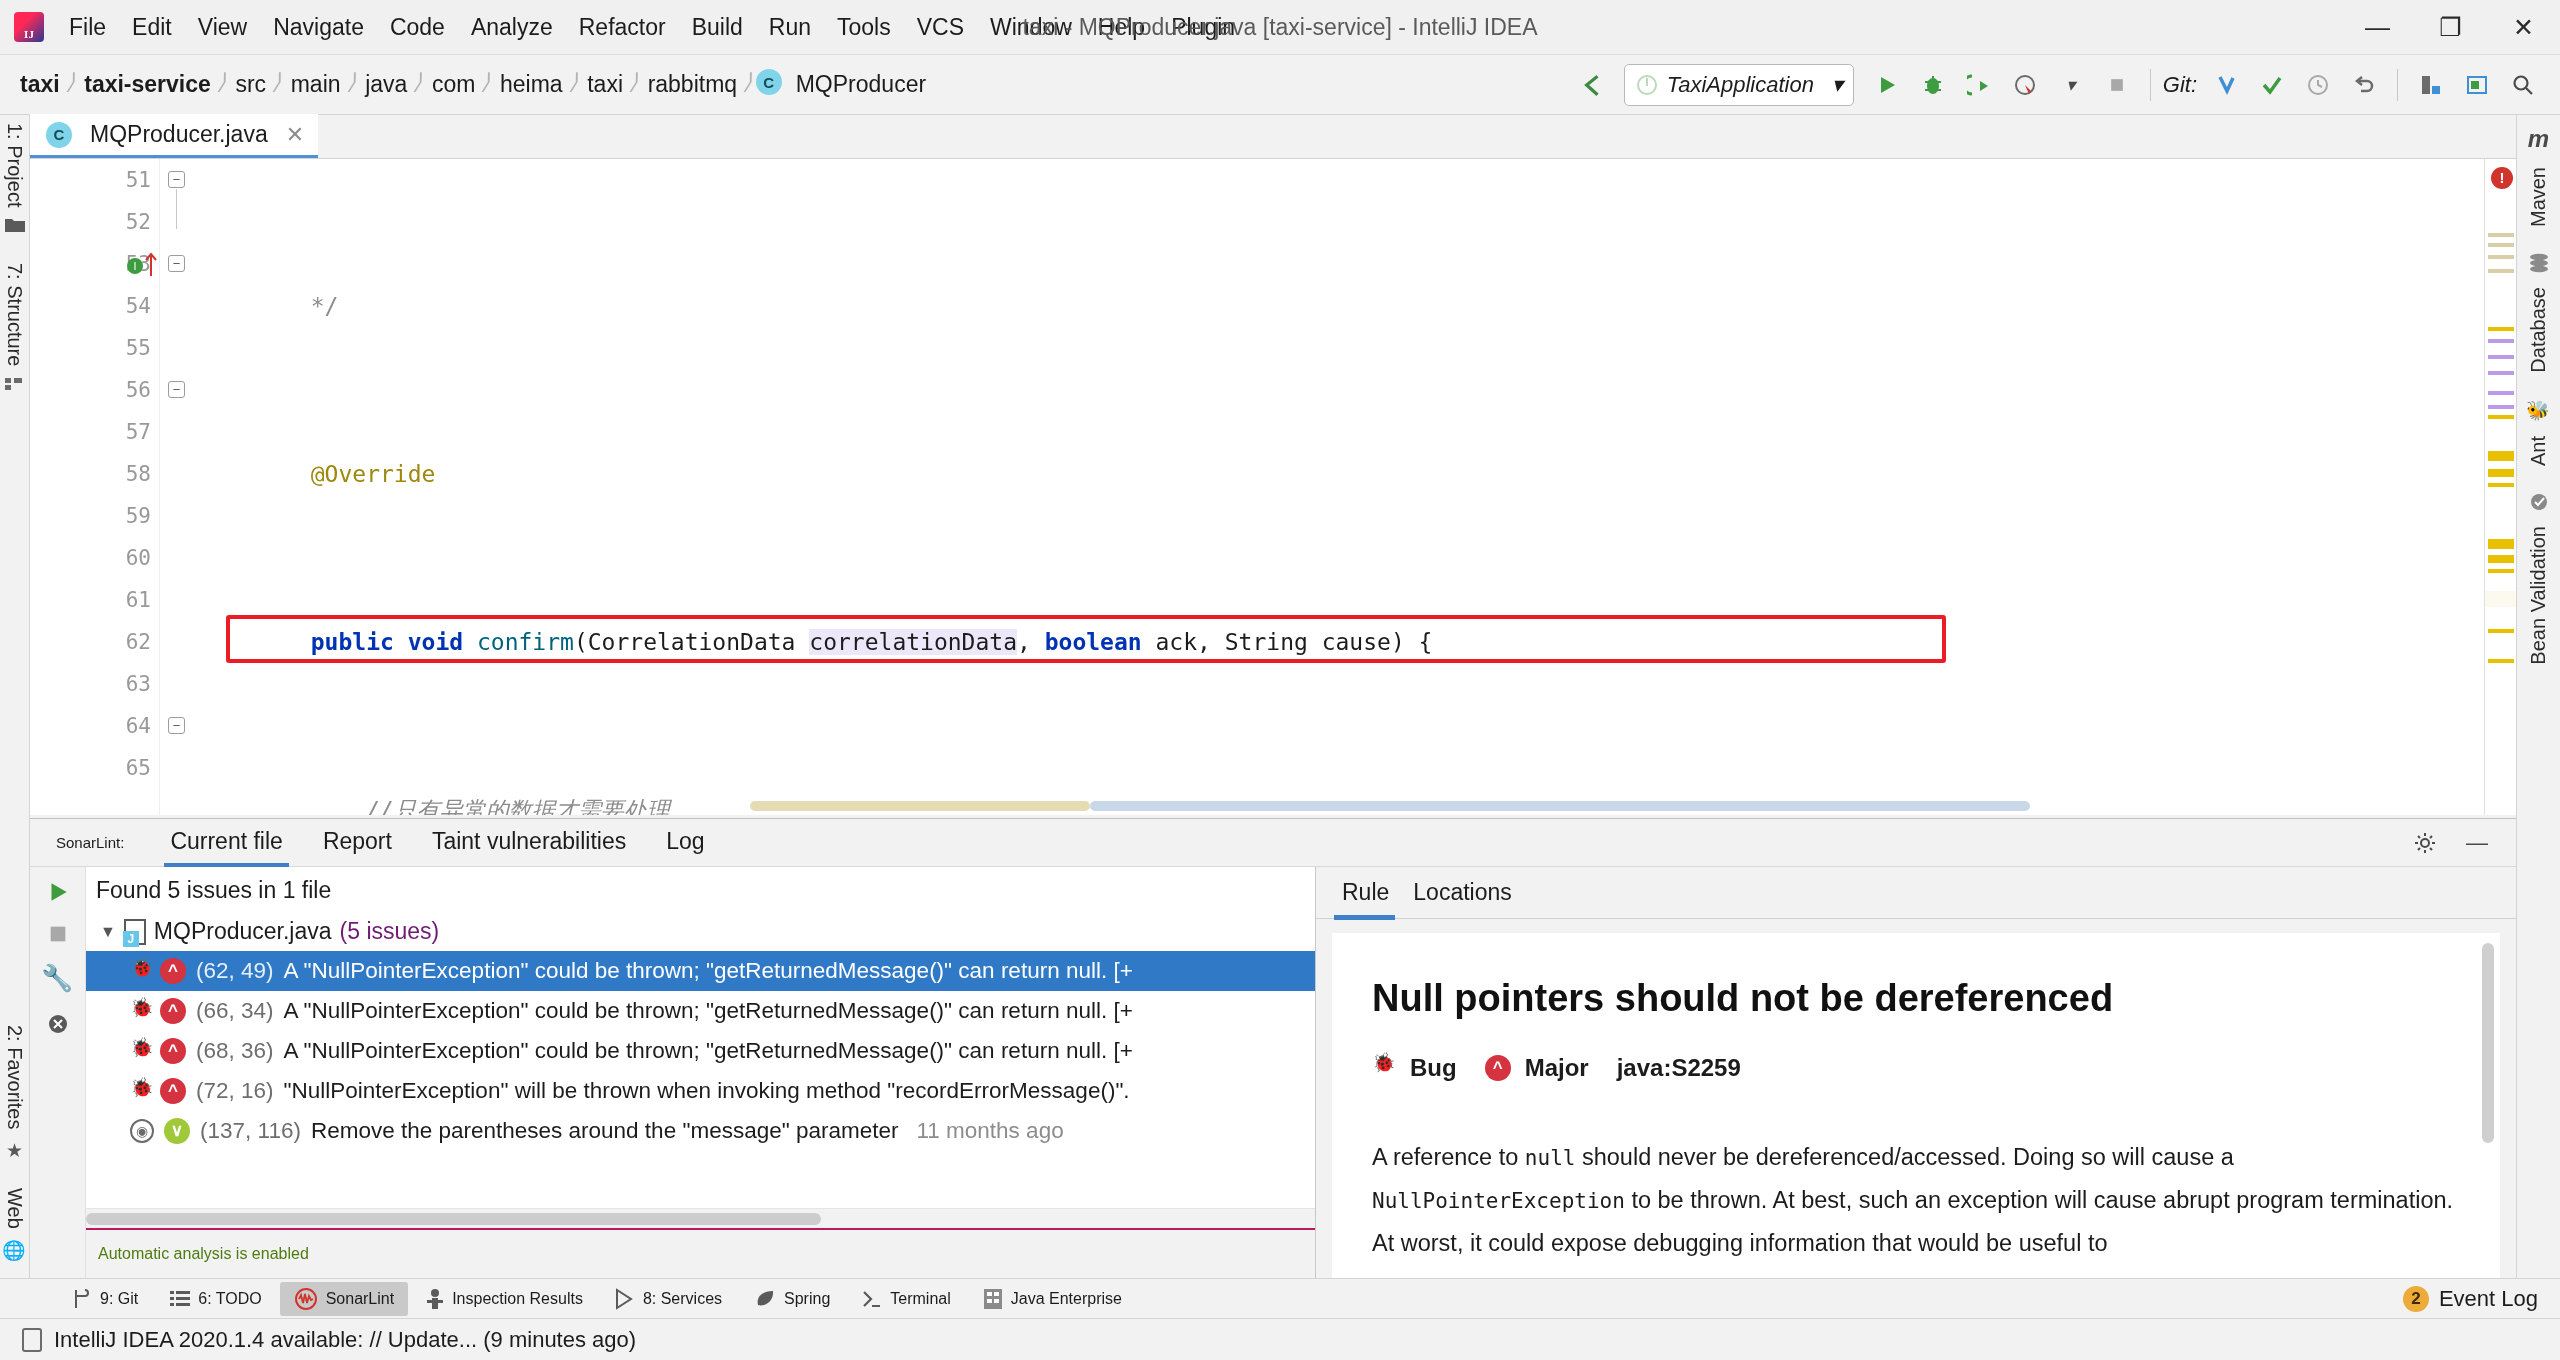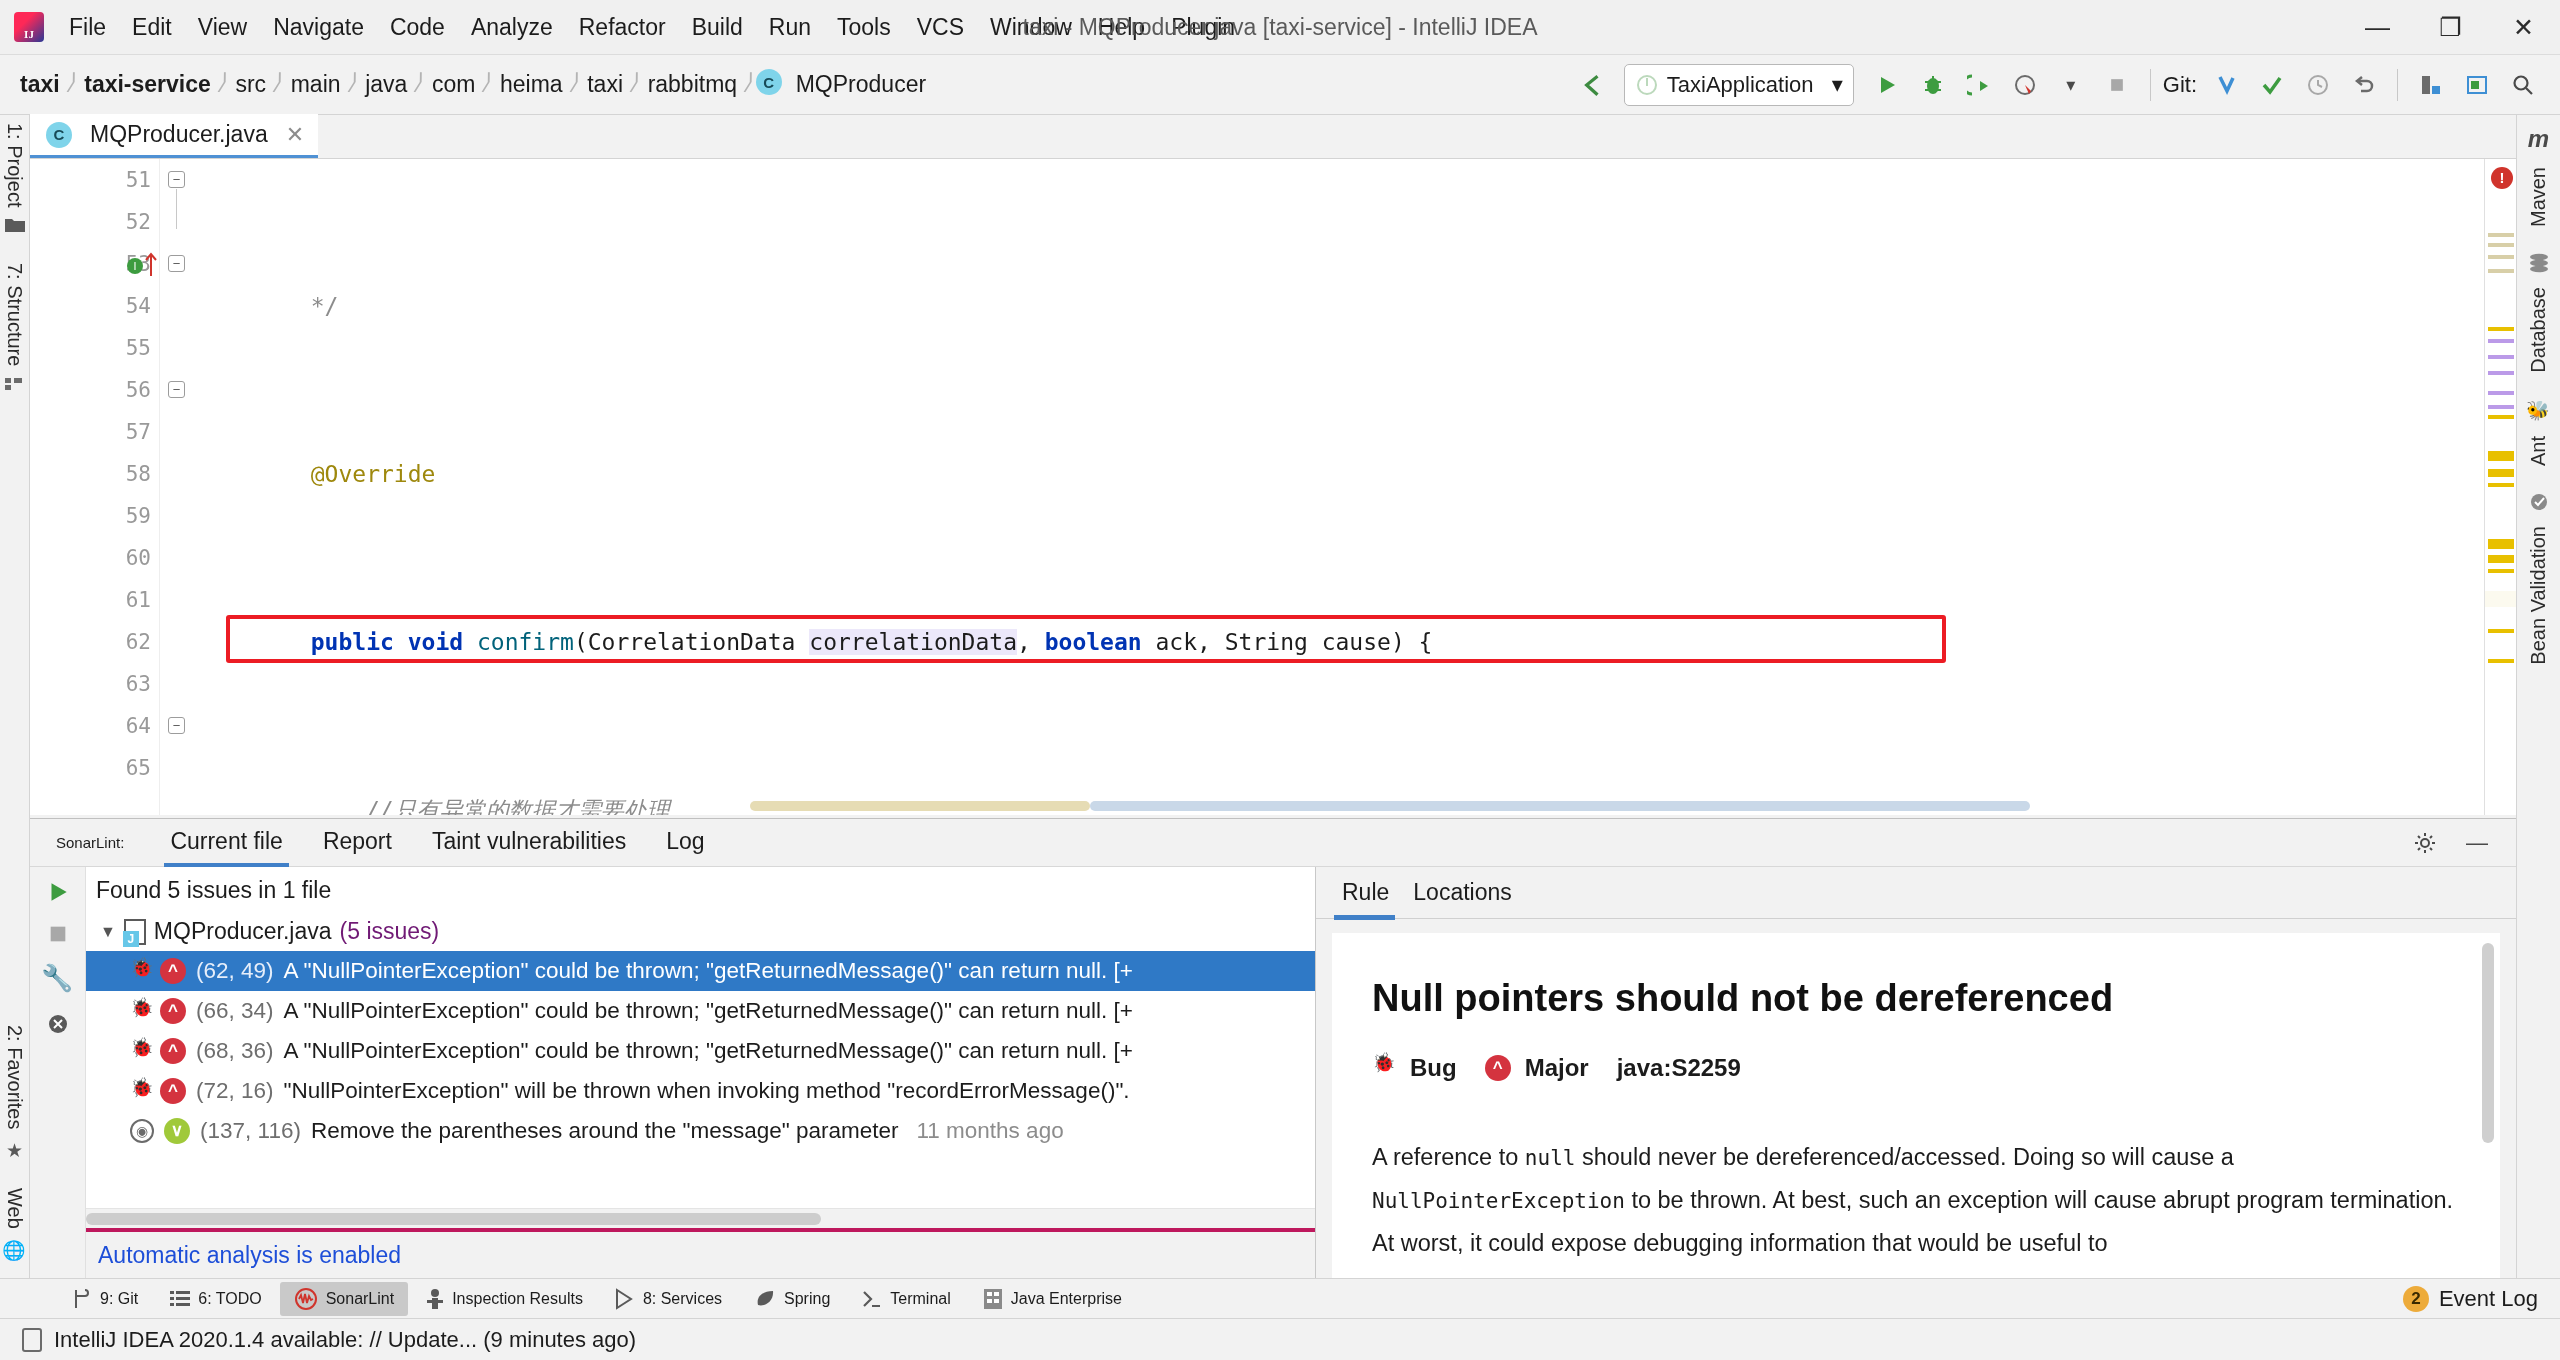--- a/index.html
+++ b/index.html
@@ -53,21 +53,21 @@
   }
   .crumb.bold { font-weight: bold; }
   .crumb-sep {
     color: #b4b4b4; font-size: 22px; margin: 0 2px; transform: skewX(-18deg);
   }
   .cls-badge {
     width: 26px; height: 26px; border-radius: 50%; background: #7fd4ea;
     color: #174a57; font-size: 15px; display: inline-flex; align-items: center;
     justify-content: center; margin-right: 8px; font-weight: bold;
   }
-  .tb-right { margin-left: auto; display: flex; align-items: center; padding-right: 16px; gap: 4px; }
+  .tb-right { margin-left: auto; display: flex; align-items: center; padding-right: 16px; gap: 4px; font-style: italic; }
   .tb-ico {
     width: 42px; height: 42px; display: flex; align-items: center; justify-content: center;
     font-size: 25px; color: #4a4a4a; border-radius: 4px;
   }
   .run-config {
     height: 42px; min-width: 230px; border: 1px solid #b8b8b8; border-radius: 5px;
     background: #fff; display: flex; align-items: center; padding: 0 10px; gap: 8px;
     font-size: 22px; color: #1c1c1c; margin: 0 8px;
   }
   .tb-sep { width: 1px; height: 32px; background: #c8c8c8; margin: 0 8px; }
@@ -232,21 +232,21 @@
   }
   .issues-scroll {
     height: 20px; background: #f2f2f2; position: relative; border-top: 1px solid #e4e4e4;
   }
   .issues-scroll .thumb {
     position: absolute; left: 0; top: 4px; height: 12px; width: 735px;
     background: #cdcdcd; border-radius: 6px;
   }
   .auto-line {
     height: 50px; display: flex; align-items: center; padding-left: 12px;
-    font-size: 23px; color: #1d4ed8; background: #f2f2f2; border-top: 4px solid #be185d;
+    font-size: 16px; color: #4d7c0f; background: #f2f2f2; border-top: 2px solid #be185d;
   }
 
   
   .rule-pane { flex: 1; display: flex; flex-direction: column; background: #f2f2f2; min-width: 0; }
   .rule-tabs {
     height: 52px; display: flex; align-items: flex-start; padding: 8px 0 0 18px;
     border-bottom: 1px solid #d0d0d0; background: #f2f2f2;
   }
   .r-tab { font-size: 23px; color: #1c1c1c; padding: 4px 16px 14px 8px; position: relative; }
   .r-tab.active::after {

